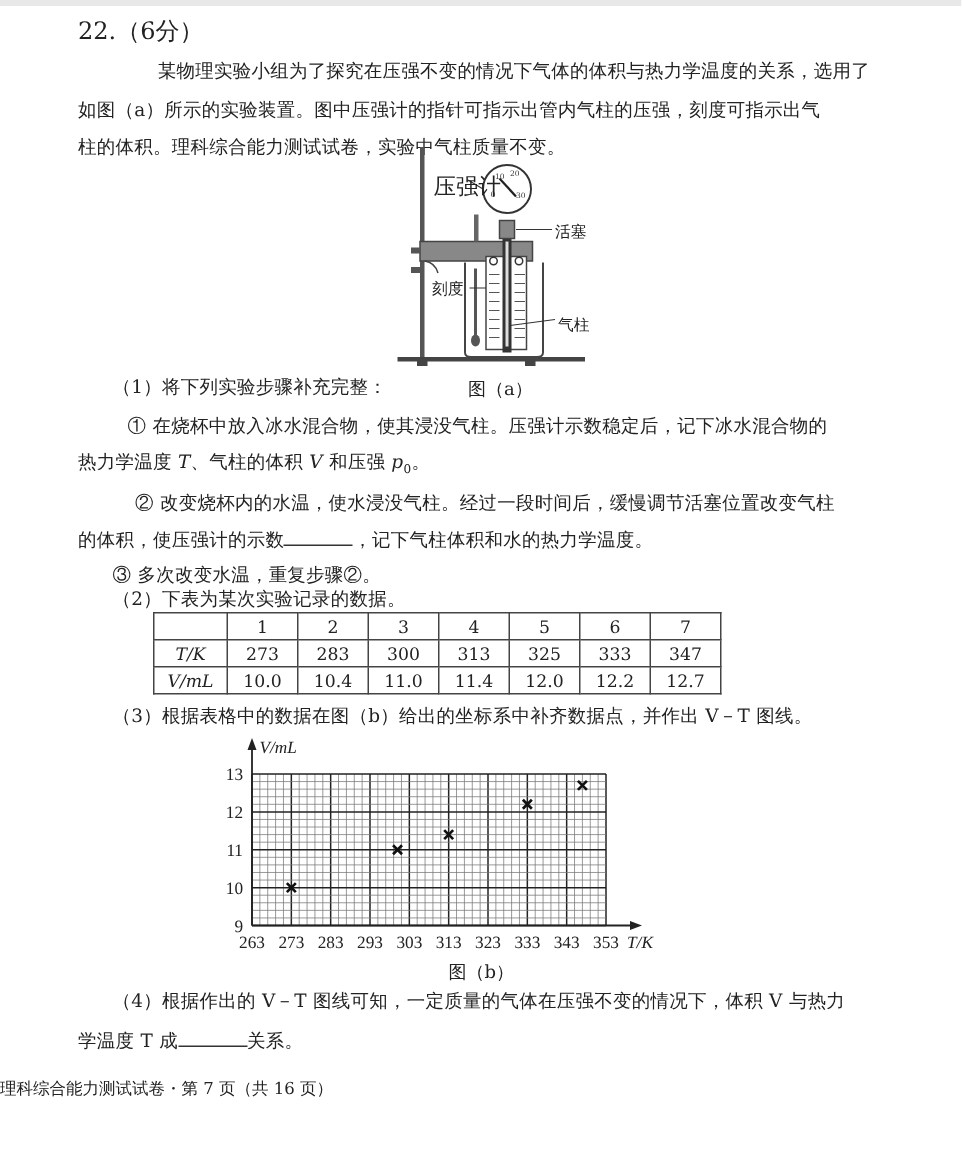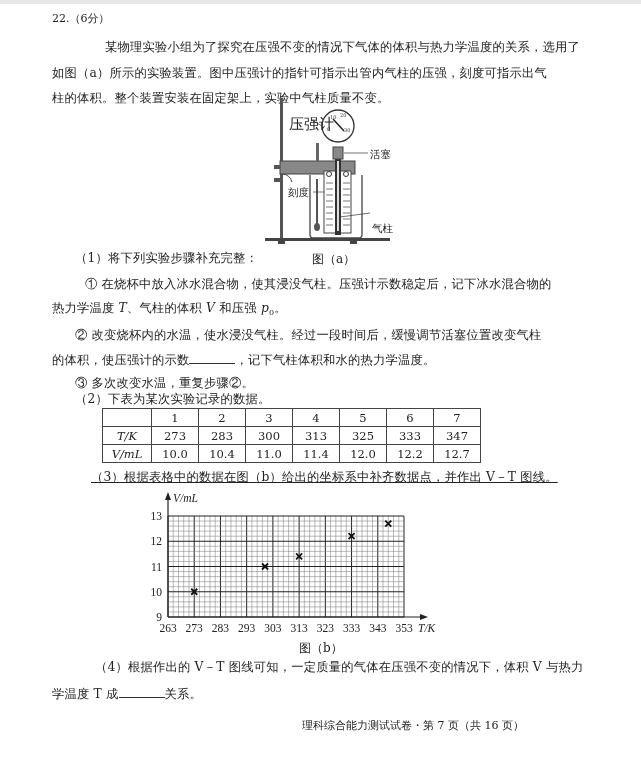--- a/index.html
+++ b/index.html
@@ -1,41 +1,41 @@
 <!DOCTYPE html>
 <html><head>
 <meta charset="utf-8">
 <style>
   html, body { margin:0; padding:0; }
   body { width:641px; height:775px; background:#ffffff; position:relative; overflow:hidden;
          font-family:"DejaVu Serif","Liberation Serif",serif; color:#222; }
   .page-edge { position:absolute; left:0; top:0; width:641px; height:4px; background:#e8e8e8; }
   .abs { position:absolute; white-space:nowrap; }
   .txt { font-size:12.3px; line-height:14px; letter-spacing:0.2px; }
-  .qnum { left:52px; top:11px; font-size:11px; }
+  .qnum { left:52px; top:11px; font-size:16px; }
   .para { left:52px; width:500px; font-size:12.3px; }
   .blank { display:inline-block; width:46px; border-bottom:1px solid #333; height:11px; vertical-align:baseline; }
   i.v { font-style:italic; }
   .cap { font-size:12px; }
   
   table.data { position:absolute; left:102px; top:408px; border-collapse:collapse; font-size:11.5px; }
   table.data td { border:1px solid #444; width:46px; height:17px; text-align:center; padding:0; }
   table.data td.hdr { width:48px; font-style:italic; }
-  .footer { left:0; width:524px; text-align:right; top:718px; font-size:11px; }
+  .footer { left:0; width:524px; text-align:left; top:718px; font-size:11px; }
 </style>
 </head>
 <body>
 
 <div class="page-edge"></div>
 
 <div class="abs qnum">22.（6分）</div>
 
 <div class="abs para txt" style="left:80px;top:40px;text-align:right;">某物理实验小组为了探究在压强不变的情况下气体的体积与热力学温度的关系，选用了</div>
 <div class="abs para txt" style="top:66px;">如图（a）所示的实验装置。图中压强计的指针可指示出管内气柱的压强，刻度可指示出气</div>
-<div class="abs para txt" style="top:91px;">柱的体积。整个装置安装在固定架上，实验中气柱质量不变。</div>
+<div class="abs para txt" style="top:91px;">柱的体积。理科综合能力测试试卷，实验中气柱质量不变。</div>
 
 <svg style="position:absolute;left:230px;top:95px;" width="200" height="150" viewBox="0 0 200 150">
 
   <rect x="50" y="3" width="3" height="140" fill="#555"></rect>
 
   <rect x="35" y="143" width="125" height="3" fill="#444"></rect>
   <rect x="48" y="143" width="7" height="6" fill="#444"></rect>
   <rect x="120" y="143" width="7" height="6" fill="#444"></rect>
 
   <rect x="50" y="66" width="75" height="13" fill="#888" stroke="#444" stroke-width="1"></rect>
@@ -84,31 +84,31 @@
   <text x="114" y="37" font-size="5" fill="#333">30</text>
 
   <line x1="82" y1="25" x2="92" y2="31" stroke="#333" stroke-width="0.7"></line>
   <line x1="114" y1="58" x2="138" y2="58" stroke="#333" stroke-width="0.7"></line>
   <line x1="83" y1="97" x2="94" y2="97" stroke="#333" stroke-width="0.7"></line>
   <line x1="110" y1="122" x2="140" y2="118" stroke="#333" stroke-width="0.7"></line>
 </svg>
 <div class="abs cap" style="left:289px;top:115px;font-size:15px;">压强计</div>
 <div class="abs cap" style="left:370px;top:148px;font-size:10.5px;">活塞</div>
 <div class="abs cap" style="left:288px;top:186px;font-size:10.5px;">刻度</div>
-<div class="abs cap" style="left:372px;top:210px;font-size:10.5px;margin-top:12px;">气柱</div>
+<div class="abs cap" style="left:372px;top:210px;font-size:10.5px;">气柱</div>
 
 <div class="abs txt" style="left:75px;top:251px;">（1）将下列实验步骤补充完整：</div>
 <div class="abs cap" style="left:312px;top:251px;">图（a）</div>
 
 <div class="abs txt" style="left:85px;top:277px;">① 在烧杯中放入冰水混合物，使其浸没气柱。压强计示数稳定后，记下冰水混合物的</div>
 <div class="abs txt" style="left:52px;top:301px;">
   <span>热力学温度 </span><i class="v">T</i><span>、气柱的体积 </span><i class="v">V</i><span> 和压强 </span><i class="v">p</i><sub style="font-size:8px;">0</sub><span>。</span>
 </div>
 
-<div class="abs txt" style="left:75px;top:328px;">② 改变烧杯内的水温，使水浸没气柱。经过一段时间后，缓慢调节活塞位置改变气柱</div>
+<div class="abs txt" style="left:90px;top:328px;">② 改变烧杯内的水温，使水浸没气柱。经过一段时间后，缓慢调节活塞位置改变气柱</div>
 <div class="abs txt" style="left:52px;top:352px;">
   <span>的体积，使压强计的示数</span><span class="blank"></span><span>，记下气柱体积和水的热力学温度。</span>
 </div>
 <div class="abs txt" style="left:75px;top:376px;">③ 多次改变水温，重复步骤②。</div>
 
 <div class="abs txt" style="left:75px;top:392px;">（2）下表为某次实验记录的数据。</div>
 <table class="data">
   <tbody>
       <tr>
     <td class="hdr"></td>
@@ -136,21 +136,21 @@
     <td>10.4</td>
     <td>11.0</td>
     <td>11.4</td>
     <td>12.0</td>
     <td>12.2</td>
     <td>12.7</td>
   </tr>
 </tbody>
   </table>
 
-<div class="abs txt" style="left:91px;top:470px;text-decoration:underline;">（3）根据表格中的数据在图（b）给出的坐标系中补齐数据点，并作出 V－T 图线。</div>
+<div class="abs txt" style="left:75px;top:470px;">（3）根据表格中的数据在图（b）给出的坐标系中补齐数据点，并作出 V－T 图线。</div>
 
 <svg id="chart" style="position:absolute;left:0;top:0;" width="641" height="775">
     <g stroke="#777" stroke-width="0.5">
       <line x1="168" x2="168" y1="516" y2="617" stroke="#222" stroke-width="1"></line>
       <line x1="173.24444444444444" x2="173.24444444444444" y1="516" y2="617"></line>
       <line x1="178.48888888888888" x2="178.48888888888888" y1="516" y2="617"></line>
       <line x1="183.73333333333332" x2="183.73333333333332" y1="516" y2="617"></line>
       <line x1="188.9777777777778" x2="188.9777777777778" y1="516" y2="617"></line>
       <line x1="194.22222222222223" x2="194.22222222222223" y1="516" y2="617" stroke="#222" stroke-width="1"></line>
       <line x1="199.46666666666667" x2="199.46666666666667" y1="516" y2="617"></line>
@@ -237,18 +237,18 @@
     <text x="418" y="632" font-size="11.5" font-style="italic" fill="#222" font-family="Liberation Serif, serif">T/K</text>
     <text x="173" y="502" font-size="11.5" font-style="italic" fill="#222" font-family="Liberation Serif, serif">V/mL</text>
     <path d="M191.22222222222223 588.75 L197.22222222222223 594.75 M191.22222222222223 594.75 L197.22222222222223 588.75" stroke="#111" stroke-width="1.8"></path>
     <path d="M262.02222222222224 563.5 L268.02222222222224 569.5 M262.02222222222224 569.5 L268.02222222222224 563.5" stroke="#111" stroke-width="1.8"></path>
     <path d="M296.1111111111111 553.4 L302.1111111111111 559.4 M296.1111111111111 559.4 L302.1111111111111 553.4" stroke="#111" stroke-width="1.8"></path>
     <path d="M348.55555555555554 533.2 L354.55555555555554 539.2 M348.55555555555554 539.2 L354.55555555555554 533.2" stroke="#111" stroke-width="1.8"></path>
     <path d="M385.26666666666665 520.575 L391.26666666666665 526.575 M385.26666666666665 526.575 L391.26666666666665 520.575" stroke="#111" stroke-width="1.8"></path>
   </svg>
 <div class="abs cap" style="left:299px;top:640px;">图（b）</div>
 
-<div class="abs txt" style="left:75px;top:660px;margin-left:20px;">（4）根据作出的 V－T 图线可知，一定质量的气体在压强不变的情况下，体积 V 与热力</div>
+<div class="abs txt" style="left:75px;top:660px;">（4）根据作出的 V－T 图线可知，一定质量的气体在压强不变的情况下，体积 V 与热力</div>
 <div class="abs txt" style="left:52px;top:686px;">
   <span>学温度 T 成</span><span class="blank"></span><span>关系。</span>
 </div>
 
 <div class="abs footer">理科综合能力测试试卷・第 7 页（共 16 页）</div>
 
 </body></html>

